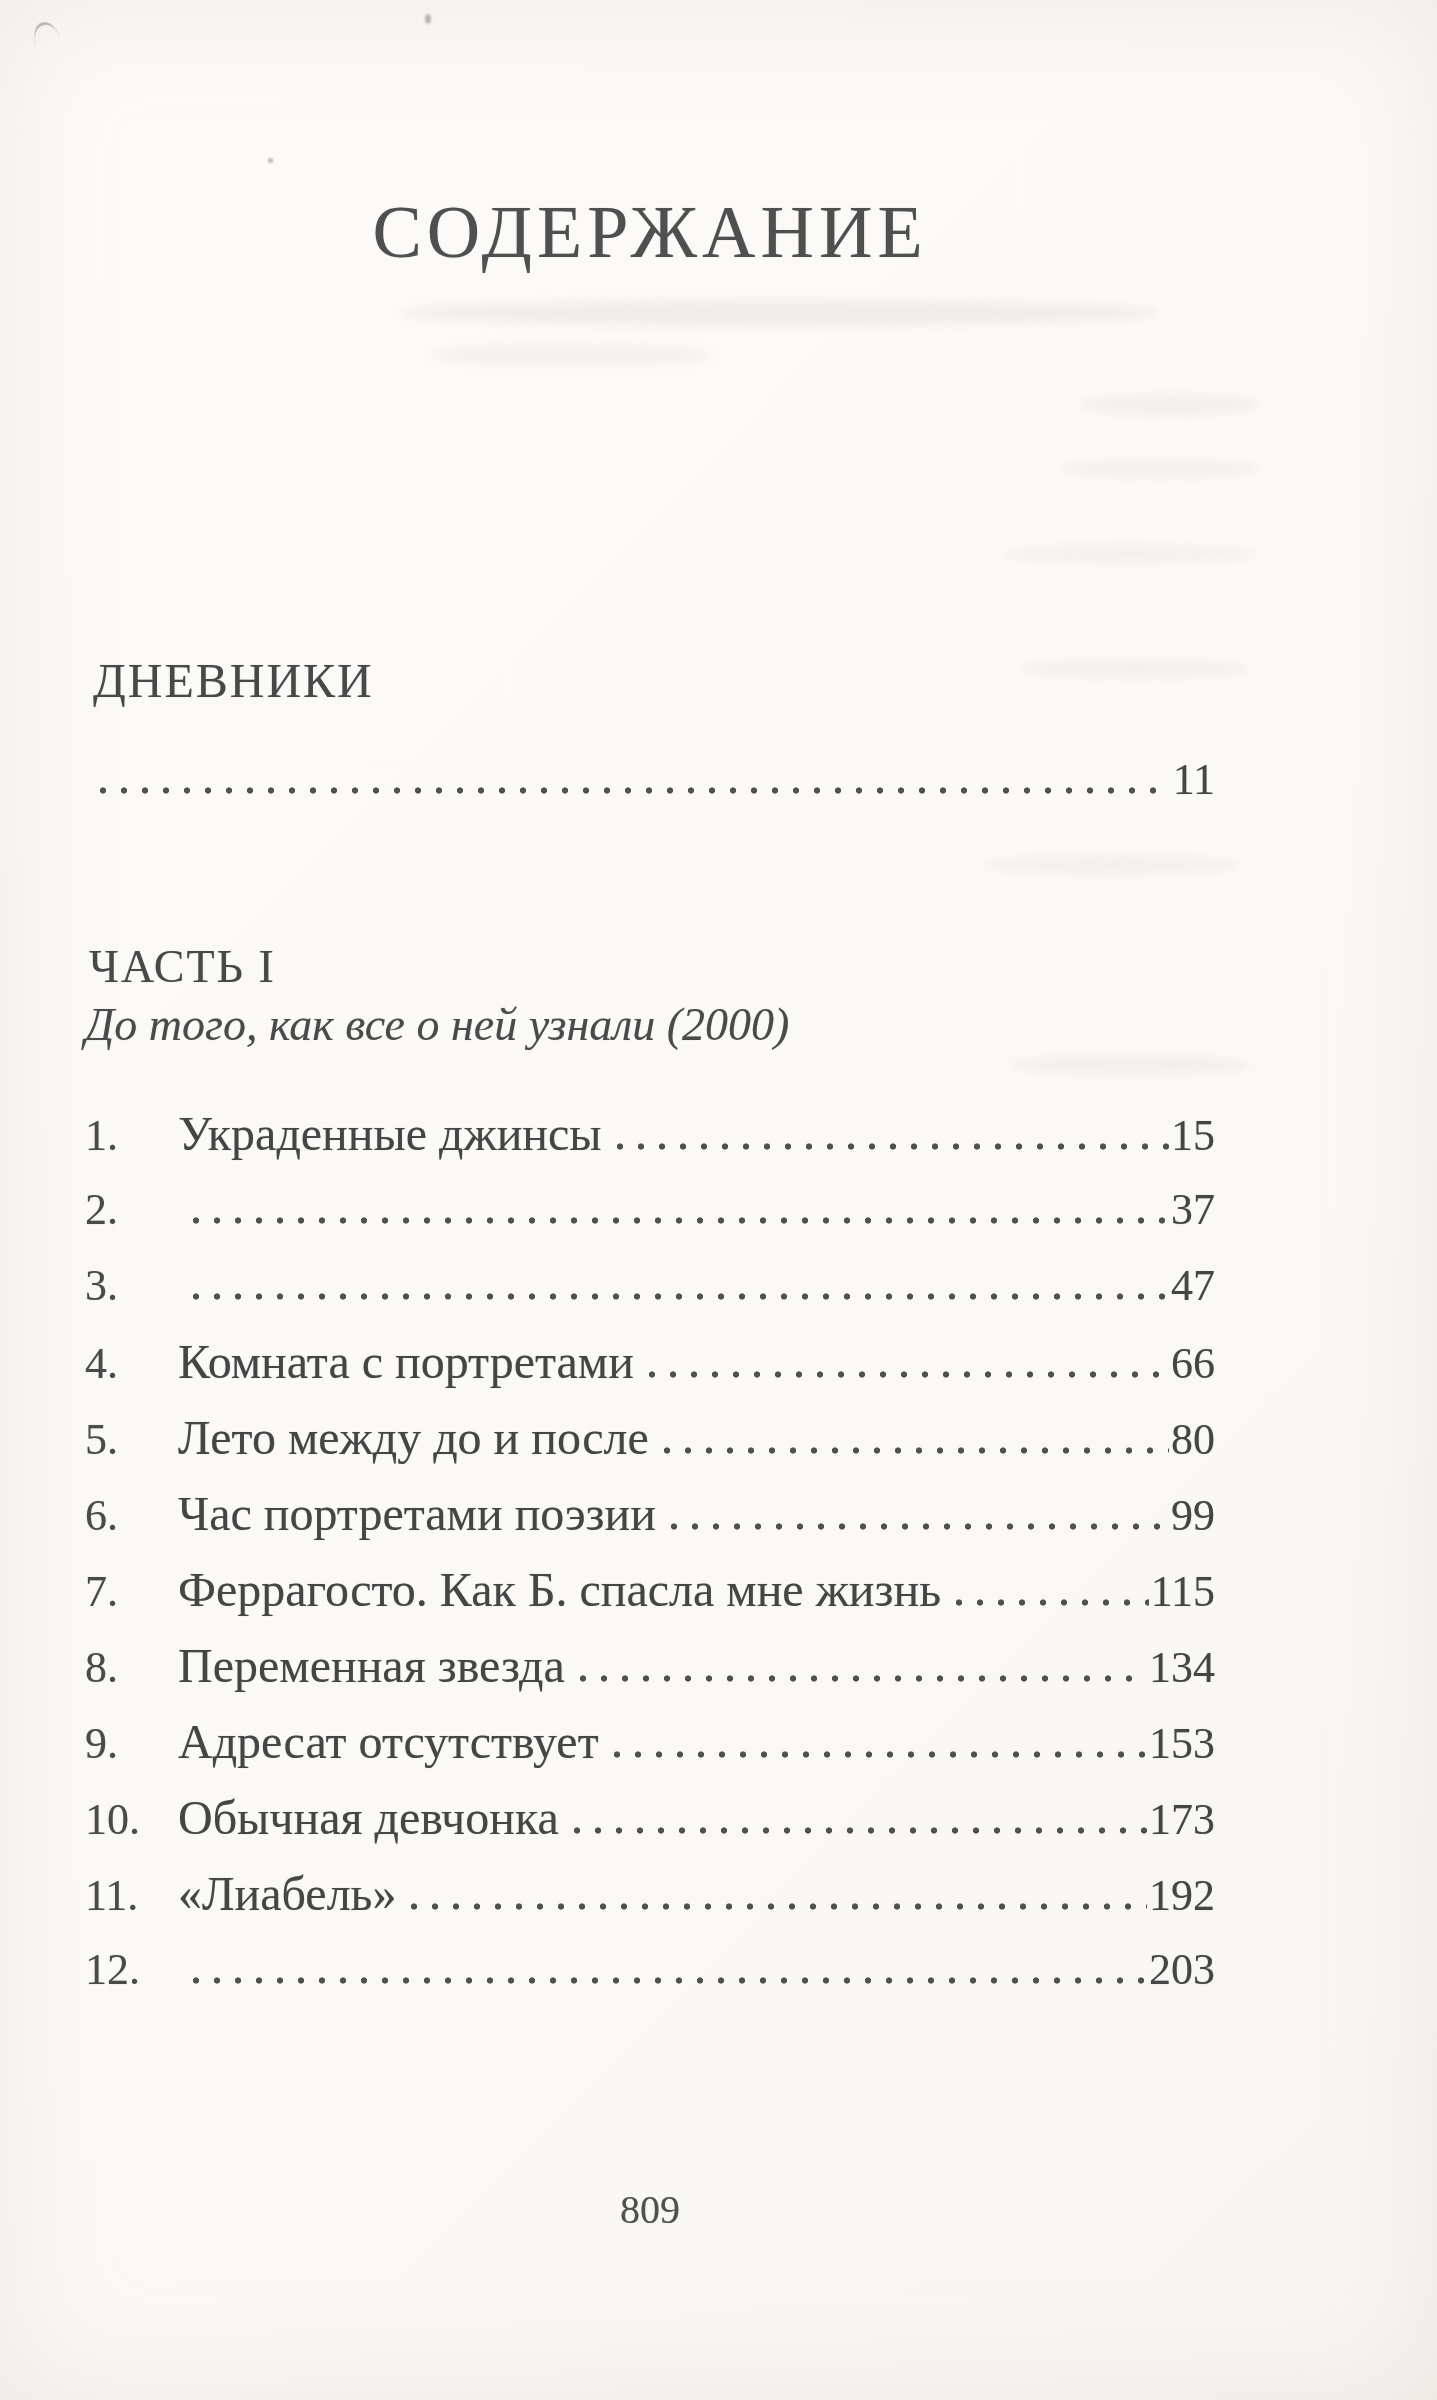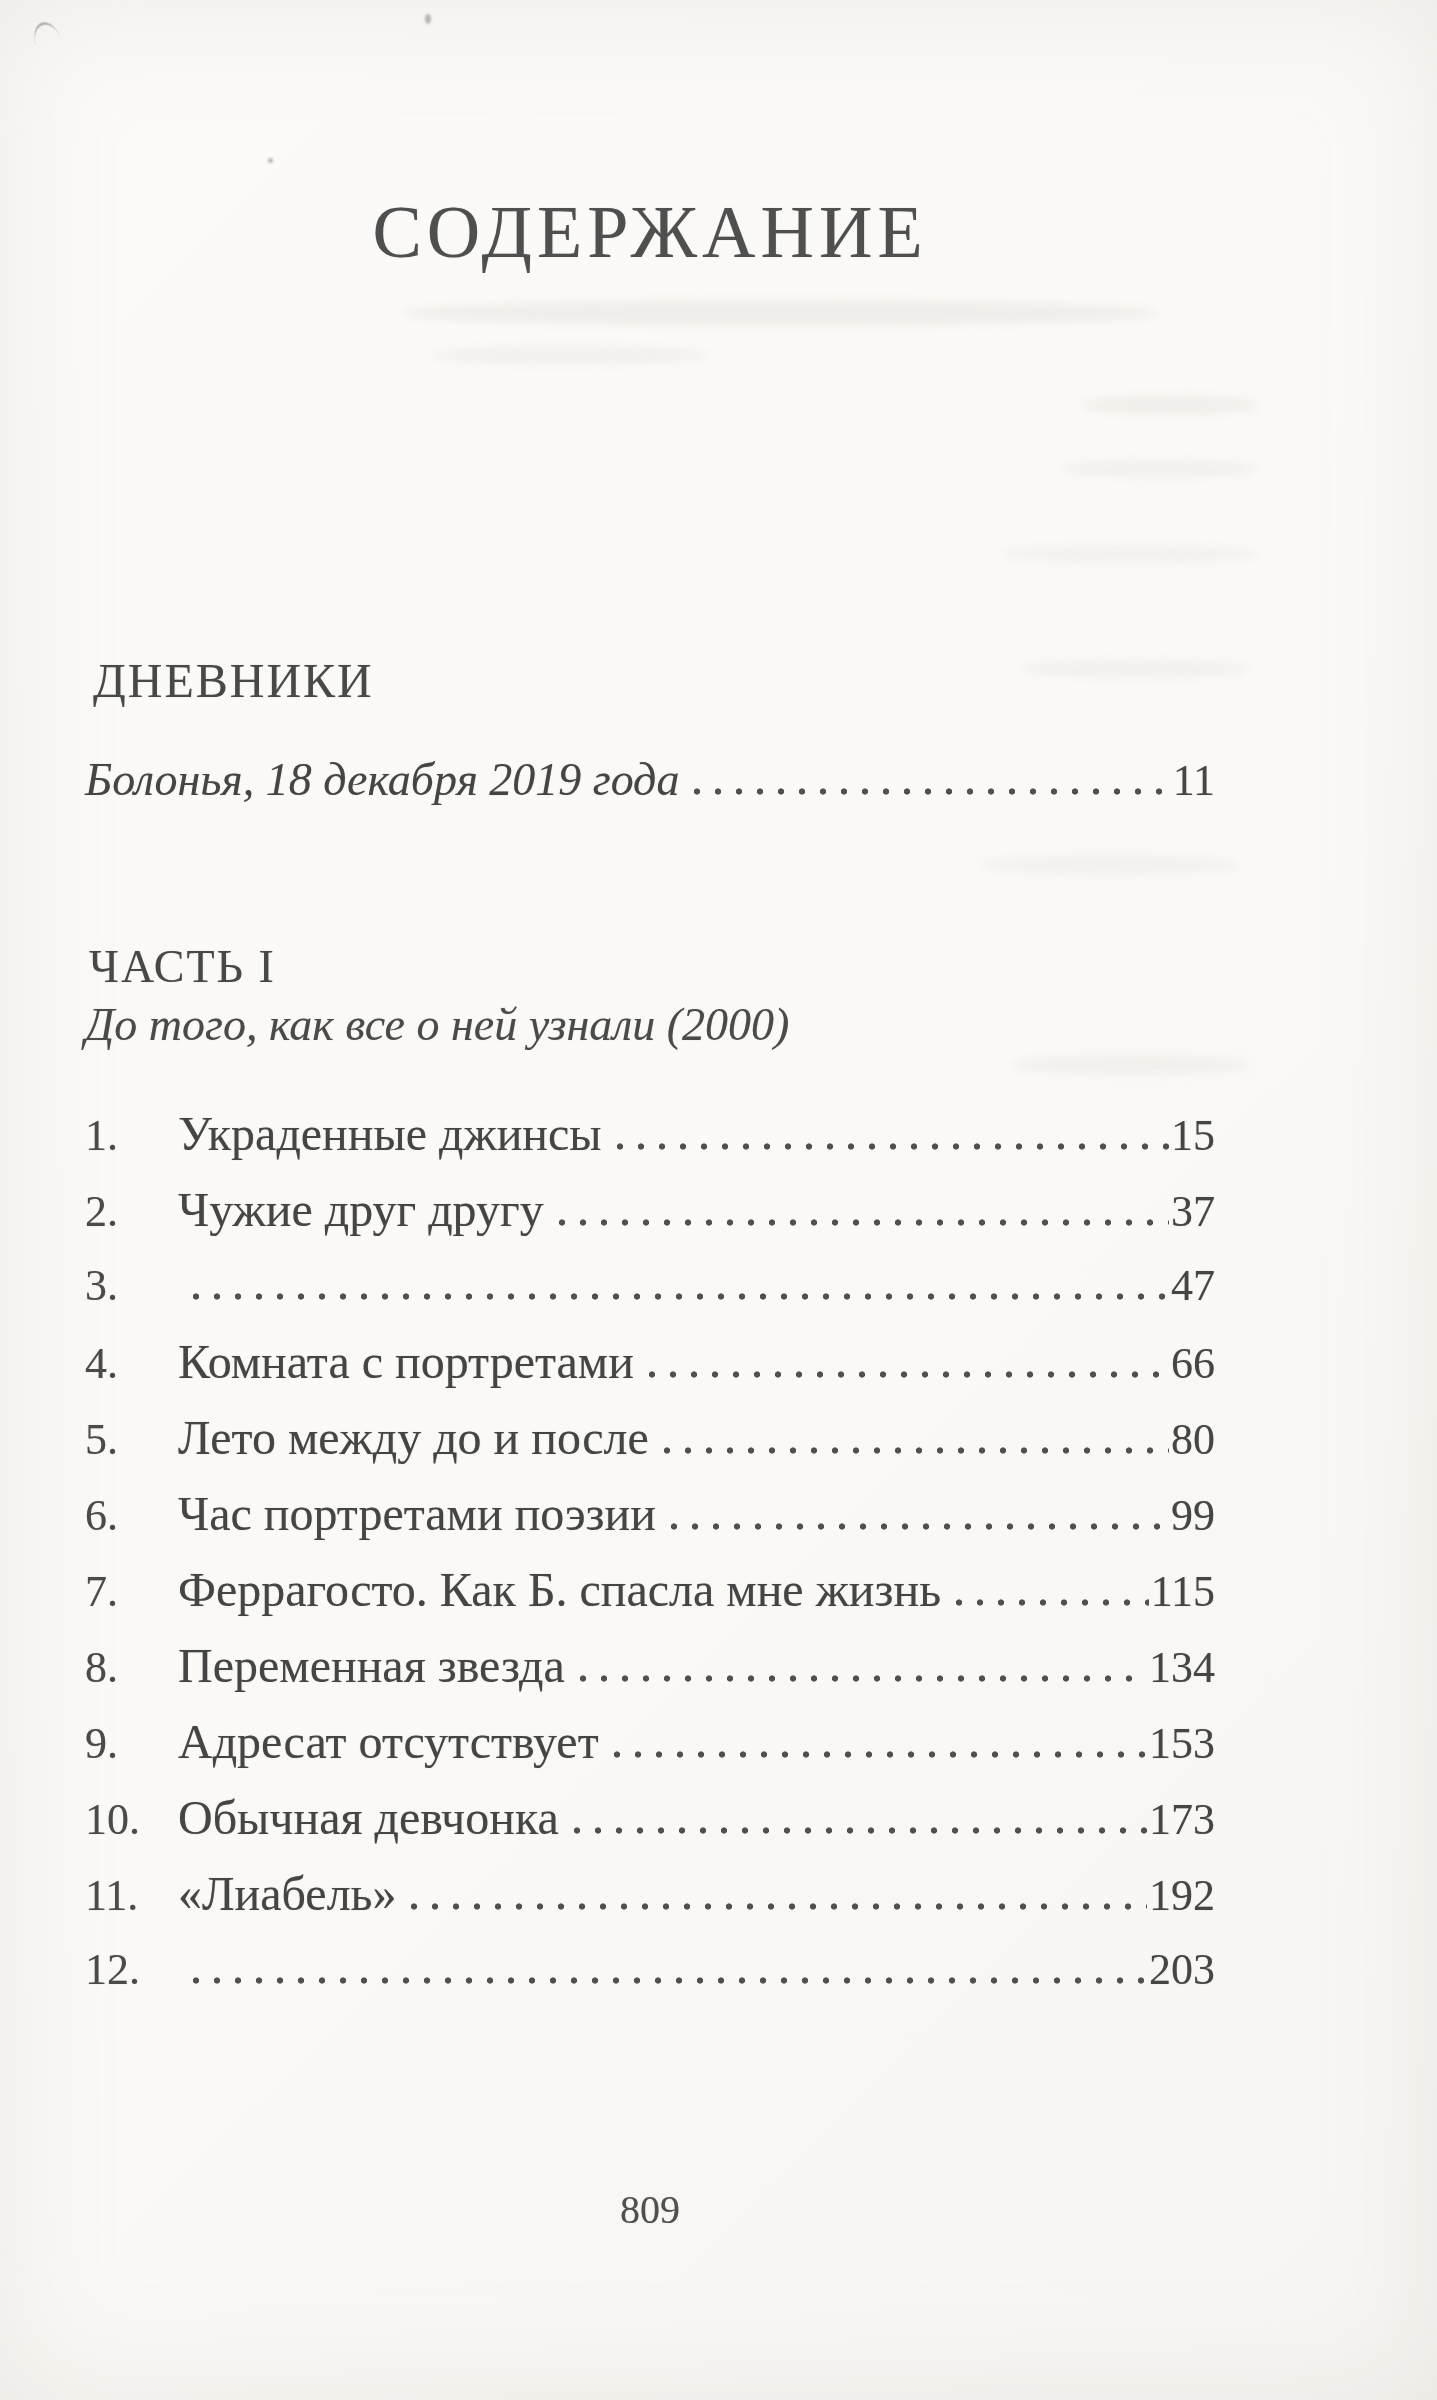--- a/index.html
+++ b/index.html
@@ -108,38 +108,36 @@
   <div class="smudge" style="top:545px; left:1000px; width:260px; height:18px; background:rgba(178,170,160,0.09);"></div>
   <div class="smudge" style="top:660px; left:1020px; width:230px; height:18px; background:rgba(178,170,160,0.10);"></div>
   <div class="smudge" style="top:855px; left:980px; width:260px; height:20px; background:rgba(178,170,160,0.09);"></div>
   <div class="smudge" style="top:1055px; left:1010px; width:240px; height:20px; background:rgba(178,170,160,0.10);"></div>
 
   <h1 class="doc-title soft" style="margin:0; font-weight:normal;">СОДЕРЖАНИЕ</h1>
 
   <h2 class="section-heading heading-diaries soft" style="margin:8px; font-weight:normal;">ДНЕВНИКИ</h2>
 
   <div class="row diary-row">
-    <span class="etitle soft">Болонья, 18 декабря 2019 года</span>
     <span class="leader"></span>
     <span class="pnum soft">11</span>
   </div>
 
   <h2 class="section-heading heading-part1 soft" style="margin:4px; font-weight:normal;">ЧАСТЬ I</h2>
   <div class="part-subtitle soft">До того, как все о ней узнали (2000)</div>
 
   <div class="toc-list">
     <div class="row">
       <span class="num soft">1.</span>
       <span class="etitle soft">Украденные джинсы</span>
       <span class="leader"></span>
       <span class="pnum soft">15</span>
     </div>
     <div class="row">
       <span class="num soft">2.</span>
-      <span class="etitle soft">Чужие друг другу</span>
       <span class="leader"></span>
       <span class="pnum soft">37</span>
     </div>
     <div class="row">
       <span class="num soft">3.</span>
       <span class="leader"></span>
       <span class="pnum soft">47</span>
     </div>
     <div class="row">
       <span class="num soft">4.</span>

